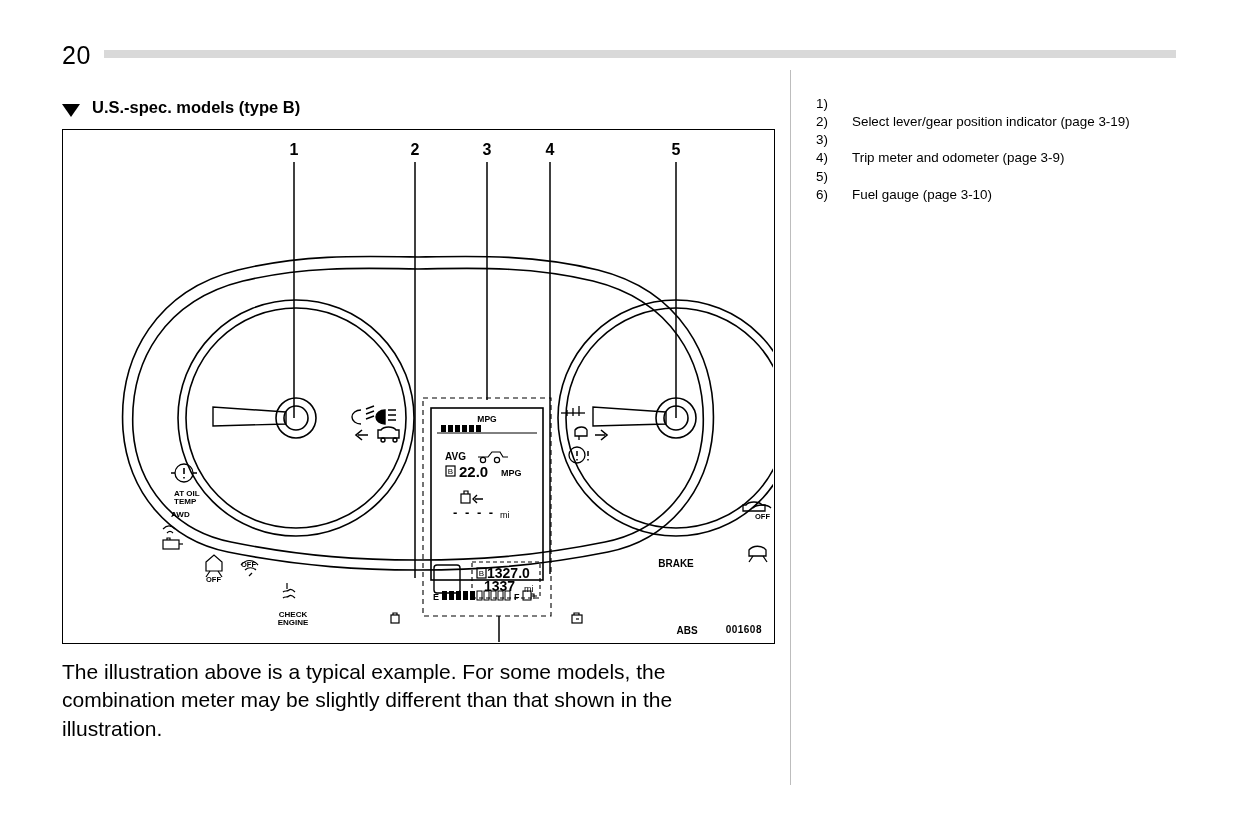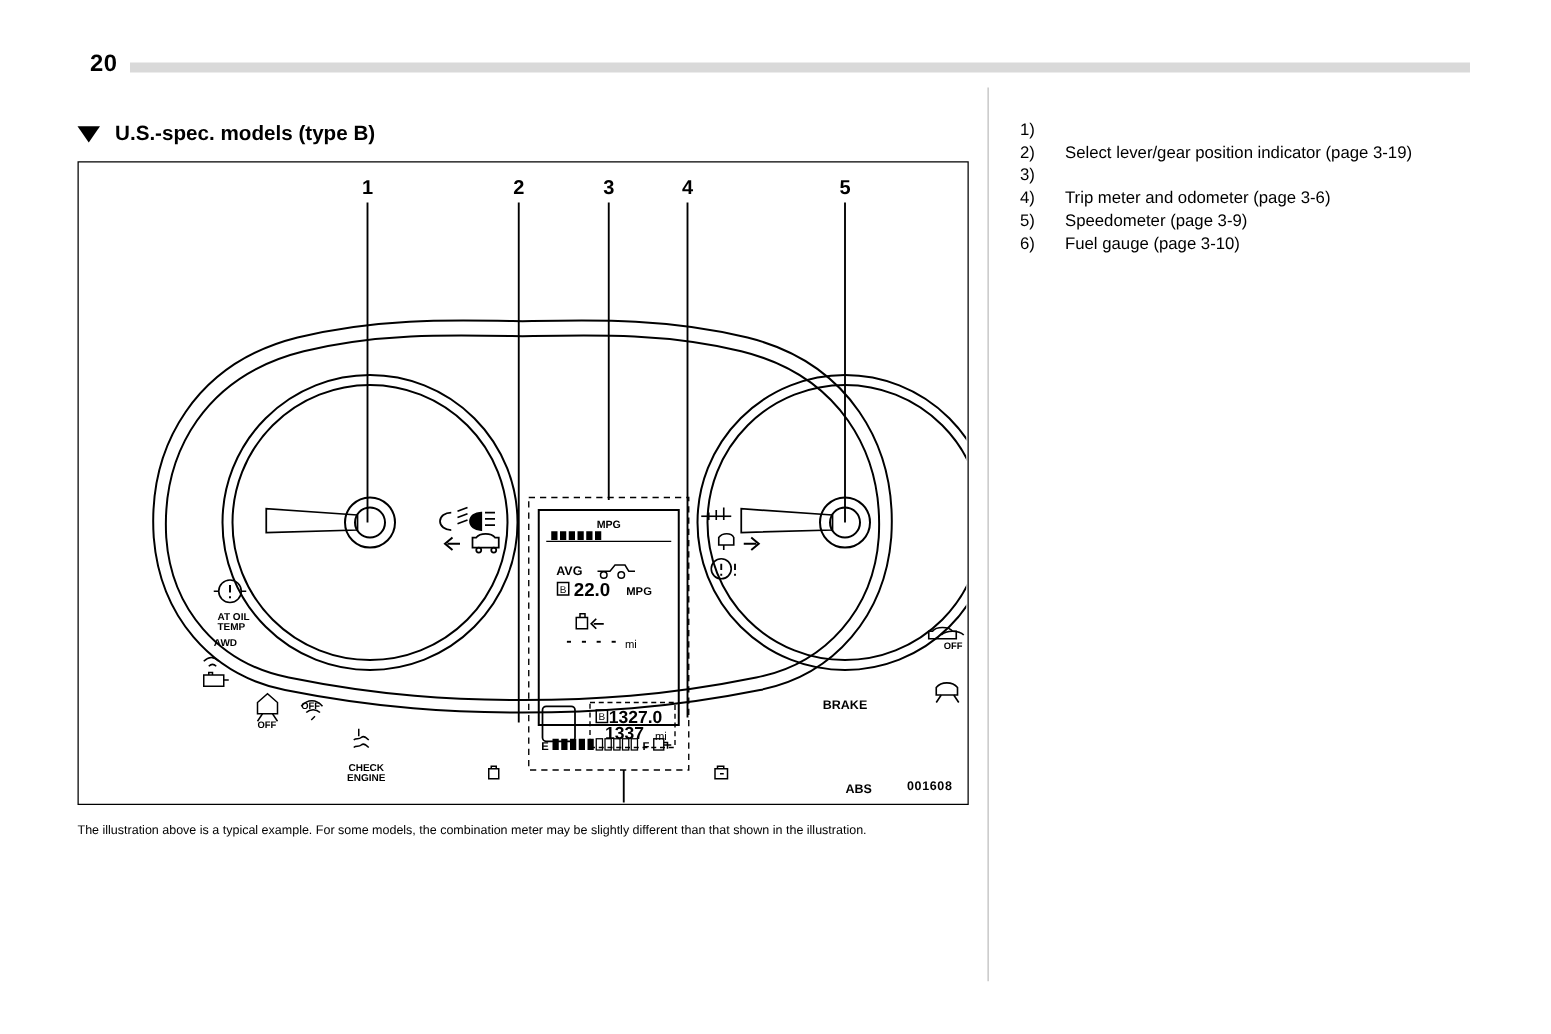--- a/index.html
+++ b/index.html
@@ -11,40 +11,40 @@
     color: #000;
     position: relative;
     overflow: hidden;
   }
   .page {
     position: absolute; inset: 0;
   }
   
   .page-number {
     position: absolute;
-    left: 72px; top: 41px;
-    font-size: 19px;
-    font-weight: bold;
+    left: 62px; top: 41px;
+    font-size: 25px;
+    font-weight: normal;
     letter-spacing: 0.5px;
   }
   .header-rule {
     position: absolute;
     left: 104px; top: 50px;
     width: 1072px; height: 8px;
     background: #d9d9d9;
   }
   
   .left-col {
     position: absolute;
     left: 62px; top: 98px;
     width: 726px;
   }
   .section-title-row {
     display: flex;
-    align-items: center;
+    align-items: flex-end;
     gap: 12px;
     margin-bottom: 12px;
   }
   .tri-marker {
     width: 0; height: 0;
     border-left: 9px solid transparent;
     border-right: 9px solid transparent;
     border-top: 13px solid #000;
   }
   .section-title {
@@ -60,21 +60,21 @@
   }
   .fig-id {
     position: absolute;
     right: 12px; bottom: 8px;
     font-size: 10px;
     font-weight: bold;
     letter-spacing: 0.5px;
   }
   .caption {
     margin-top: 14px;
-    font-size: 10px;
+    font-size: 21px;
     line-height: 1.35;
     max-width: 714px;
   }
   
   .v-divider {
     position: absolute;
     left: 790px; top: 70px;
     width: 1px; height: 715px;
     background: #bdbdbd;
   }
@@ -337,25 +337,24 @@
     </div>
     <div class="legend-item">
       <div class="legend-num">2)</div>
       <div class="legend-text">Select lever/gear position indicator (page 3-19)</div>
     </div>
     <div class="legend-item">
       <div class="legend-num">3)</div>
     </div>
     <div class="legend-item">
       <div class="legend-num">4)</div>
-      <div class="legend-text">Trip meter and odometer (page 3-6)</div>
+      <div class="legend-text">Trip meter and odometer (page 3-9)</div>
     </div>
     <div class="legend-item">
       <div class="legend-num">5)</div>
-      <div class="legend-text">Speedometer (page 3-9)</div>
     </div>
     <div class="legend-item">
       <div class="legend-num">6)</div>
       <div class="legend-text">Fuel gauge (page 3-10)</div>
     </div>
   </div>
 
 </div>
 
 </body></html>

